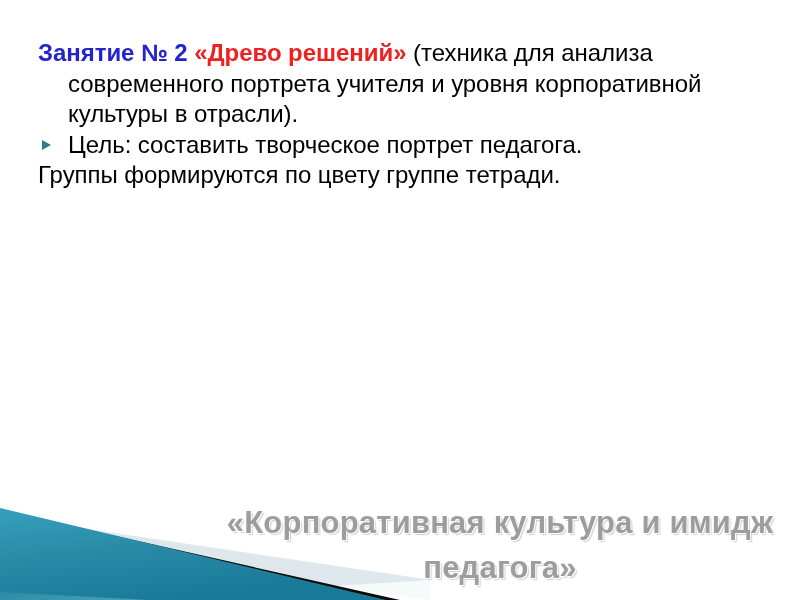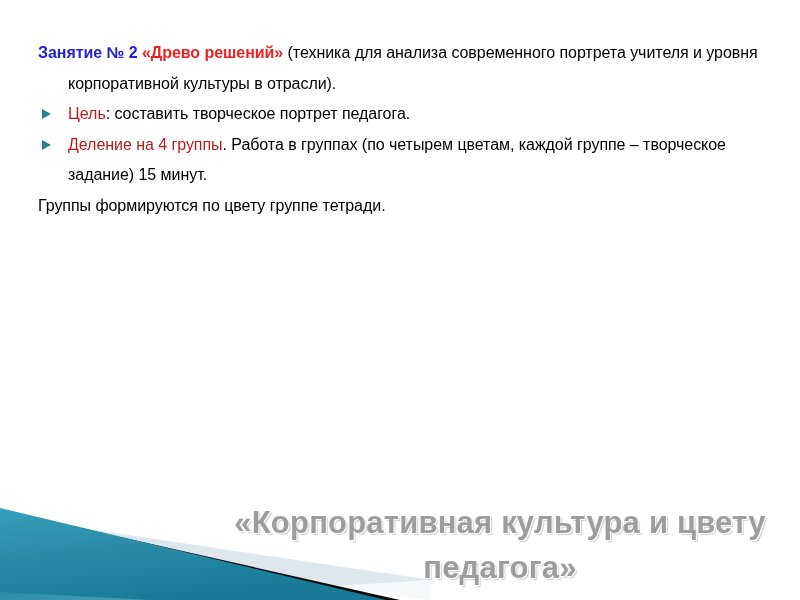--- a/index.html
+++ b/index.html
@@ -25,21 +25,21 @@
   
   #content {
     position: absolute;
     left: 38px;
     top: 38px;
     width: 720px;
   }
 
   .para {
     position: relative;
-    font-size: 16px;
+    font-size: 24px;
     line-height: 30.5px;
     color: #000000;
     margin: 0 0 0 0;
     letter-spacing: -0.05px;
   }
 
   .para.hang {
     padding-left: 30px;
     text-indent: -30px;
   }
@@ -54,21 +54,21 @@
     left: 4px;
     top: 10px;
     width: 0;
     height: 0;
     border-top: 5.5px solid transparent;
     border-bottom: 5.5px solid transparent;
     border-left: 9px solid #2e7f91;
   }
   .blue-bold { color: #2323cf; font-weight: bold; }
   .red-bold  { color: #ef2020; font-weight: bold; }
-  .navy      { color: #b91c1c; }
+  .navy      { color: #000000; }
 
   .line-plain { text-indent: 0; padding-left: 0; }
 
   
   #banner {
     position: absolute;
     left: 0;
     top: 470px;
     width: 800px;
     height: 130px;
@@ -99,23 +99,20 @@
   <div id="content">
 
     <p class="para hang">
       <span class="blue-bold">Занятие № 2 </span><span class="red-bold">«Древо решений»</span><span> (техника для анализа современного портрета учителя и уровня корпоративной культуры в отрасли).</span>
     </p>
 
     <p class="para bulleted">
       <span class="bullet-mark"></span><span class="navy">Цель</span><span>: составить творческое портрет педагога.</span>
     </p>
 
-    <p class="para bulleted">
-      <span class="bullet-mark"></span><span class="navy">Деление на 4 группы</span><span>. Работа в группах (по четырем цветам, каждой группе – творческое задание) 15 минут.</span>
-    </p>
 
     <p class="para line-plain">
       <span>Группы формируются по цвету группе тетради.</span>
     </p>
 
   </div>
 
   <div id="banner">
     <svg width="800" height="130" viewBox="0 0 800 130" xmlns="http://www.w3.org/2000/svg">
       <defs>
@@ -140,15 +137,15 @@
       <polygon points="0,46 432,110 300,118 0,58" fill="#dbe5eb" opacity="0.9"></polygon>
 
       <polygon points="0,40 400,130 376,130 0,52" fill="#0b0b0b"></polygon>
 
       <polygon points="0,38 386,130 0,130" fill="url(#tealGrad)"></polygon>
 
       <polygon points="0,122 150,130 0,130" fill="url(#tealGrad2)" opacity="0.55"></polygon>
     </svg>
   </div>
 
-  <div id="slide-title">«Корпоративная культура и цвету педагога»</div>
+  <div id="slide-title">«Корпоративная культура и имидж педагога»</div>
 
 </div>
 
 </body></html>

